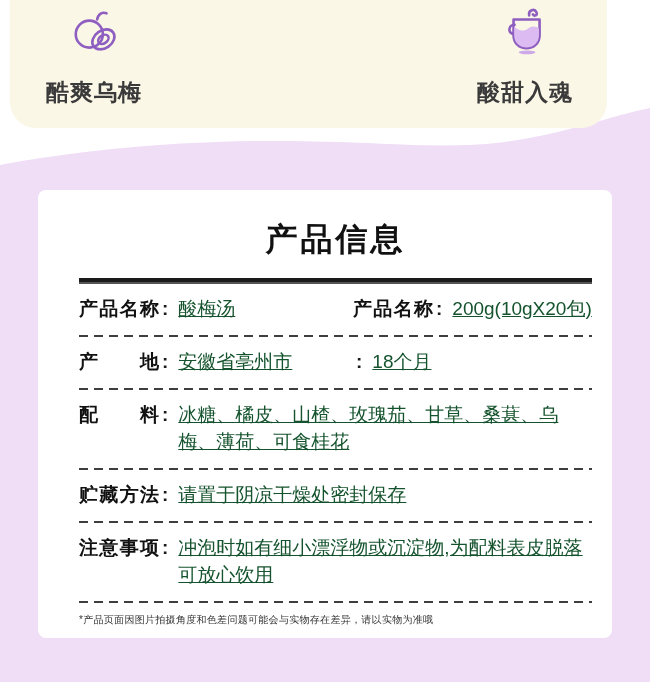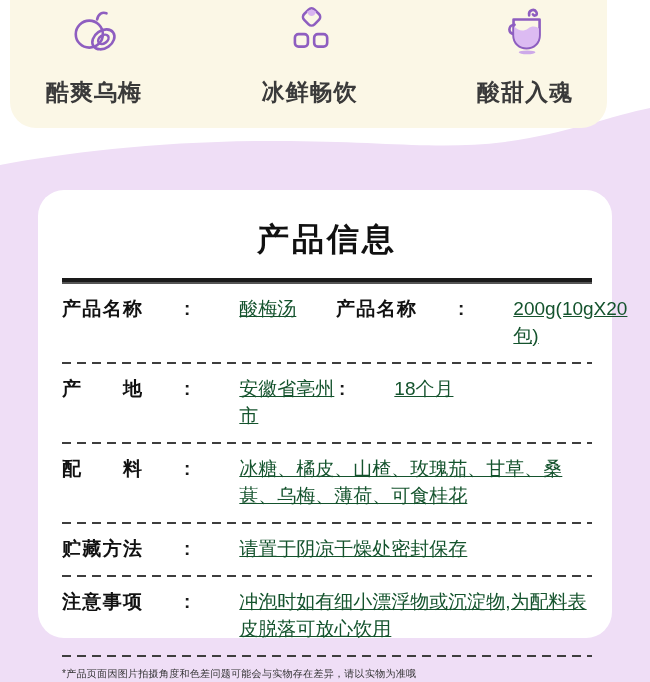--- a/index.html
+++ b/index.html
@@ -27,39 +27,39 @@
     white-space:nowrap;
   }
   
   .wave-bg {
     position:absolute; left:0; top:100px; width:650px; height:582px;
   }
   
   .card {
     position:absolute; left:38px; top:190px;
     width:574px; height:448px;
-    background:#FFFFFF; border-radius:26px;
-    padding:24px 20px 0 24px;
+    background:#FFFFFF; border-radius:8px;
+    padding:24px 20px 0 41px;
   }
   .card-title {
     text-align:center;
     font-size:32px; font-weight:800; letter-spacing:3px;
     margin:4px 0 16px 0; color:#111;
   }
   .rule-double {
     height:3px;
     border-top:4px solid #1A1A1A;
     border-bottom:2px solid #555;
   }
   .dash {
     height:2px;
     background:repeating-linear-gradient(90deg,#3E3E3E 0 9px,transparent 9px 15px);
   }
   .trow { display:flex; padding:12px 0; font-size:19px; line-height:1.42; }
-  .cell { display:flex; align-items:flex-start; flex:1; min-width:0;gap:39px; }
+  .cell { display:flex; align-items:flex-start; flex:1; min-width:0; }
   .cell.c0 { flex:0 0 274px; }
   .lbl {
     flex:0 0 80px; width:80px; display:inline-block;
     font-weight:700; color:#111;
     text-align:justify; text-align-last:justify;
     white-space:nowrap; overflow:hidden;
   }
   .colon { font-weight:700; margin:0 10px 0 3px; }
   .val { flex:1; color:#14532d;text-decoration:underline; }
   .footnote {
@@ -85,29 +85,20 @@
       <path class="st" d="M27,13 C28,7.5 32,5.5 36,7"></path>
       <g transform="rotate(-35 33 32)">
         <ellipse class="st" cx="33" cy="32" rx="11.5" ry="8.5" fill="#FFFFFF"></ellipse>
         <ellipse class="st" cx="33" cy="32" rx="5.5" ry="3.8" fill="#D9B5F0"></ellipse>
       </g>
     </svg>
     <div class="flabel">酷爽乌梅</div>
   </div>
 
 
-  <div class="feature">
-    <svg class="ficon" viewBox="0 0 48 48">
-      <rect class="st" x="18.5" y="3.5" width="14" height="14" rx="4" transform="rotate(45 25.5 10.5)" fill="#FFFFFF"></rect>
-      <path d="M21,5.5 Q25.5,1.5 30,5.5 Q28.5,9.5 25.5,9.5 Q22.5,9.5 21,5.5 Z" fill="#D9B5F0"></path>
-      <rect class="st" x="9.5" y="27" width="12.5" height="12" rx="3.5" fill="#FFFFFF"></rect>
-      <rect class="st" x="28" y="27" width="12.5" height="12" rx="3.5" fill="#FFFFFF"></rect>
-    </svg>
-    <div class="flabel">冰鲜畅饮</div>
-  </div>
 
   <div class="feature">
     <svg class="ficon" viewBox="0 0 48 48">
       <ellipse cx="26" cy="44.5" rx="8" ry="1.8" fill="#CDA9E9"></ellipse>
       <path class="st" d="M14,18 C8,18 7,26 13.5,27"></path>
       <path class="st" d="M13,13 H38 V28 C38,36 32,40.5 25.5,40.5 C19,40.5 13,36 13,28 Z" fill="#FFFFFF"></path>
       <path d="M13.6,19.5 C18,24.5 23,24.5 27,21.5 C31,18.5 35,19.5 37.4,21.5 V28 C37.4,35.5 31.6,39.8 25.5,39.8 C19.4,39.8 13.6,35.5 13.6,28 Z" fill="#DCBBF2"></path>
       <path class="st" d="M28,9 C27,4 33,2 35,6 C36.5,9.2 32.5,10.2 31.5,8"></path>
     </svg>
     <div class="flabel">酸甜入魂</div>

